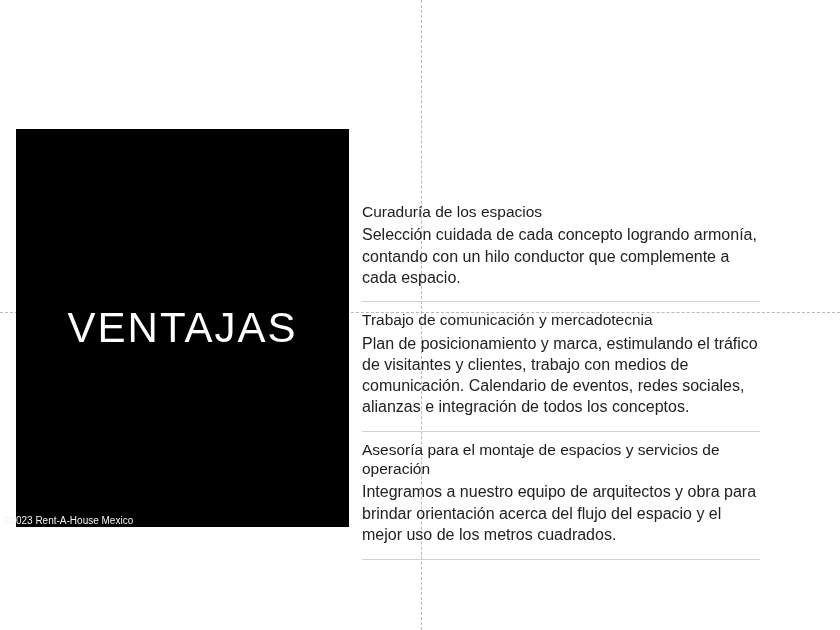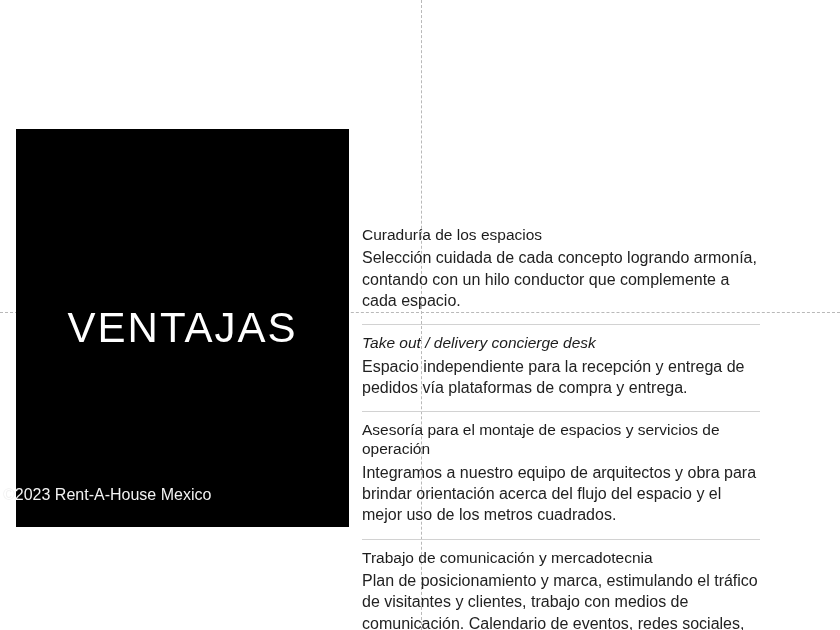--- a/index.html
+++ b/index.html
@@ -75,21 +75,21 @@
     position: absolute;
     left: 362px;
     top: 202px;
     width: 398px;
   }
   .advantage-item {
     border-top: 1px solid #d2d2d2;
     padding-top: 8px;
     padding-bottom: 8px;
   }
-  .advantage-item:first-child { border-top: none; padding-top: 0; margin-top: 23px; }
+  .advantage-item:first-child { border-top: none; padding-top: 0; }
   .adv-title {
     font-size: 15.5px;
     color: #1c1c1c;
     font-weight: 400;
     line-height: 1.25;
     margin: 0 0 3px 0;
     font-family: "Liberation Sans", sans-serif;
   }
   .adv-title.italic {
     font-style: italic;
@@ -107,22 +107,22 @@
   #item-bottom-rule {
     border-top: 1px solid #d2d2d2;
     margin-top: 6px;
     width: 398px;
   }
 
   
   #watermark {
     position: absolute;
     left: 3px;
-    top: 486px;
-    font-size: 16px;
+    top: 515px;
+    font-size: 10px;
     color: #f2f2f2;
     font-family: "Liberation Sans", sans-serif;
     white-space: nowrap;
   }
 </style>
 </head>
 <body>
 
 <div id="slide">
 
@@ -133,33 +133,29 @@
     <div id="panel-title">VENTAJAS</div>
   </div>
 
   <div id="advantages-list">
 
     <div class="advantage-item">
       <p class="adv-title">Curaduría de los espacios</p>
       <p class="adv-desc">Selección cuidada de cada concepto logrando armonía, contando con un hilo conductor que complemente a cada espacio.</p>
     </div>
 
+
     <div class="advantage-item">
-      <p class="adv-title italic">Take out / delivery concierge desk</p>
-      <p class="adv-desc">Espacio independiente para la recepción y entrega de pedidos vía plataformas de compra y entrega.</p>
+      <p class="adv-title">Trabajo de comunicación y mercadotecnia</p>
+      <p class="adv-desc">Plan de posicionamiento y marca, estimulando el tráfico de visitantes y clientes, trabajo con medios de comunicación. Calendario de eventos, redes sociales, alianzas e integración de todos los conceptos.</p>
     </div>
 
     <div class="advantage-item">
       <p class="adv-title">Asesoría para el montaje de espacios y servicios de operación</p>
       <p class="adv-desc">Integramos a nuestro equipo de arquitectos y obra para brindar orientación acerca del flujo del espacio y el mejor uso de los metros cuadrados.</p>
-    </div>
-
-    <div class="advantage-item">
-      <p class="adv-title">Trabajo de comunicación y mercadotecnia</p>
-      <p class="adv-desc">Plan de posicionamiento y marca, estimulando el tráfico de visitantes y clientes, trabajo con medios de comunicación. Calendario de eventos, redes sociales, alianzas e integración de todos los conceptos.</p>
     </div>
 
     <div id="item-bottom-rule"></div>
   </div>
 
   <div id="watermark">©2023 Rent-A-House Mexico</div>
 
 </div>
 
 </body></html>

